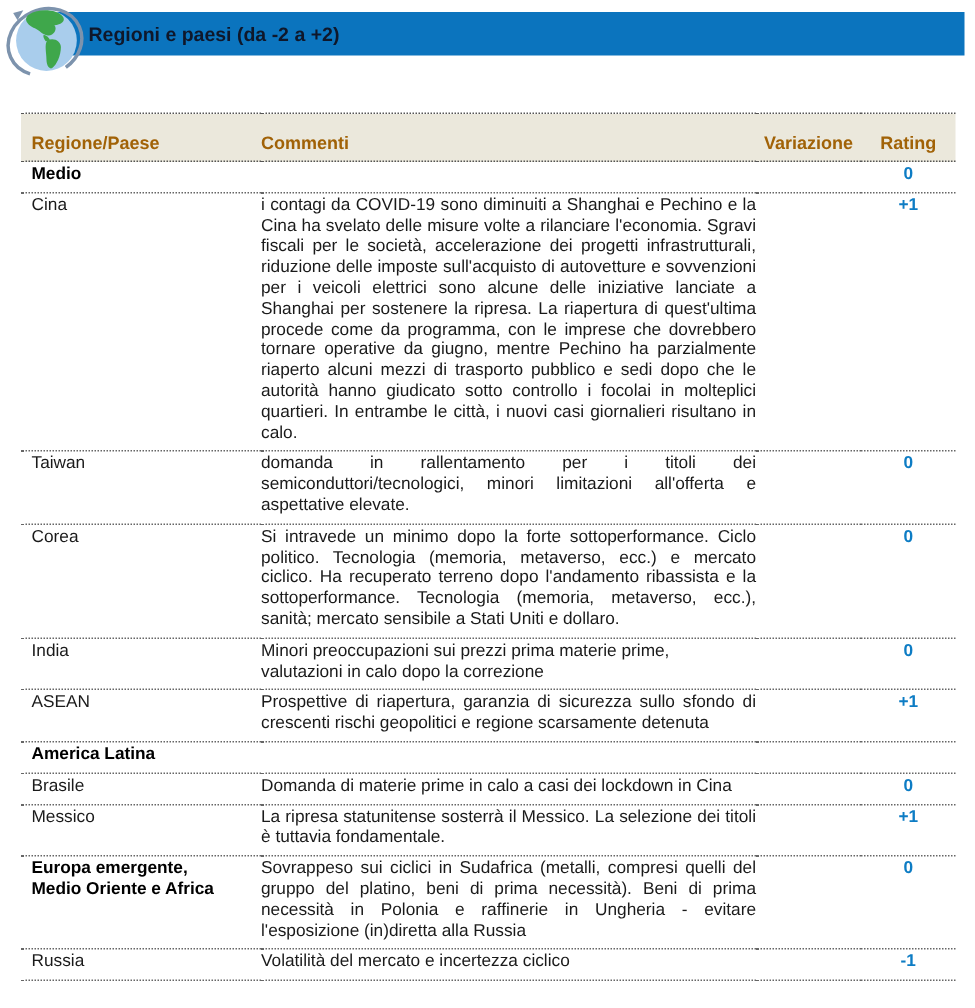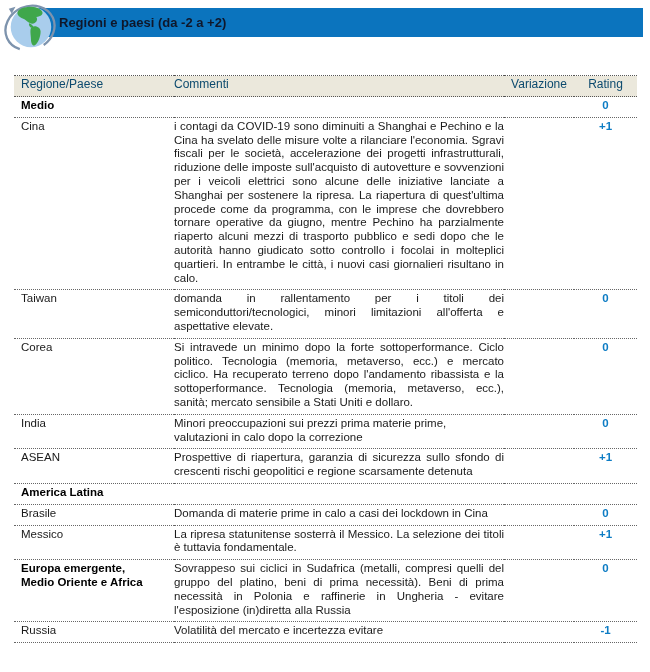--- a/index.html
+++ b/index.html
@@ -26,22 +26,22 @@
   .table-wrap { position:absolute; left:14px; top:75px; width:623px; }
   table { width:100%; border-collapse:collapse; table-layout:fixed; }
   col.c-region { width:160px; }
   col.c-comment { width:330px; }
   col.c-variation { width:70px; }
   col.c-rating { width:63px; }
 
   th {
     background:#ebe8dc;
     border-top:1px dotted #555; border-bottom:1px dotted #555;
-    font-size:12px; font-weight:normal; color:#0c4a6e;
-    padding:1px 0 5px;
+    font-size:12px; font-weight:bold; color:#a16207;
+    padding:12px 0 5px;
   }
   th.h-region { text-align:left; padding-left:7px; }
   th.h-comment { text-align:left; }
   th.h-variation { text-align:center; }
   th.h-rating { text-align:center; }
 
   td {
     vertical-align:top;
     border-bottom:1px dotted #666;
     font-size:11.5px; line-height:13.8px; color:#1a1a1a;
@@ -152,19 +152,19 @@
       </tr>
       <tr class="section">
         <td class="region">Europa emergente,
 Medio Oriente e Africa</td>
         <td class="comment">Sovrappeso sui ciclici in Sudafrica (metalli, compresi quelli del gruppo del platino, beni di prima necessità). Beni di prima necessità in Polonia e raffinerie in Ungheria - evitare l'esposizione (in)diretta alla Russia</td>
         <td class="variation"></td>
         <td class="rating">0</td>
       </tr>
       <tr>
         <td class="region">Russia</td>
-        <td class="comment">Volatilità del mercato e incertezza evitare</td>
+        <td class="comment">Volatilità del mercato e incertezza ciclico</td>
         <td class="variation"></td>
         <td class="rating">-1</td>
       </tr>
     </tbody>
   </table>
 </div>
 
 </body></html>

